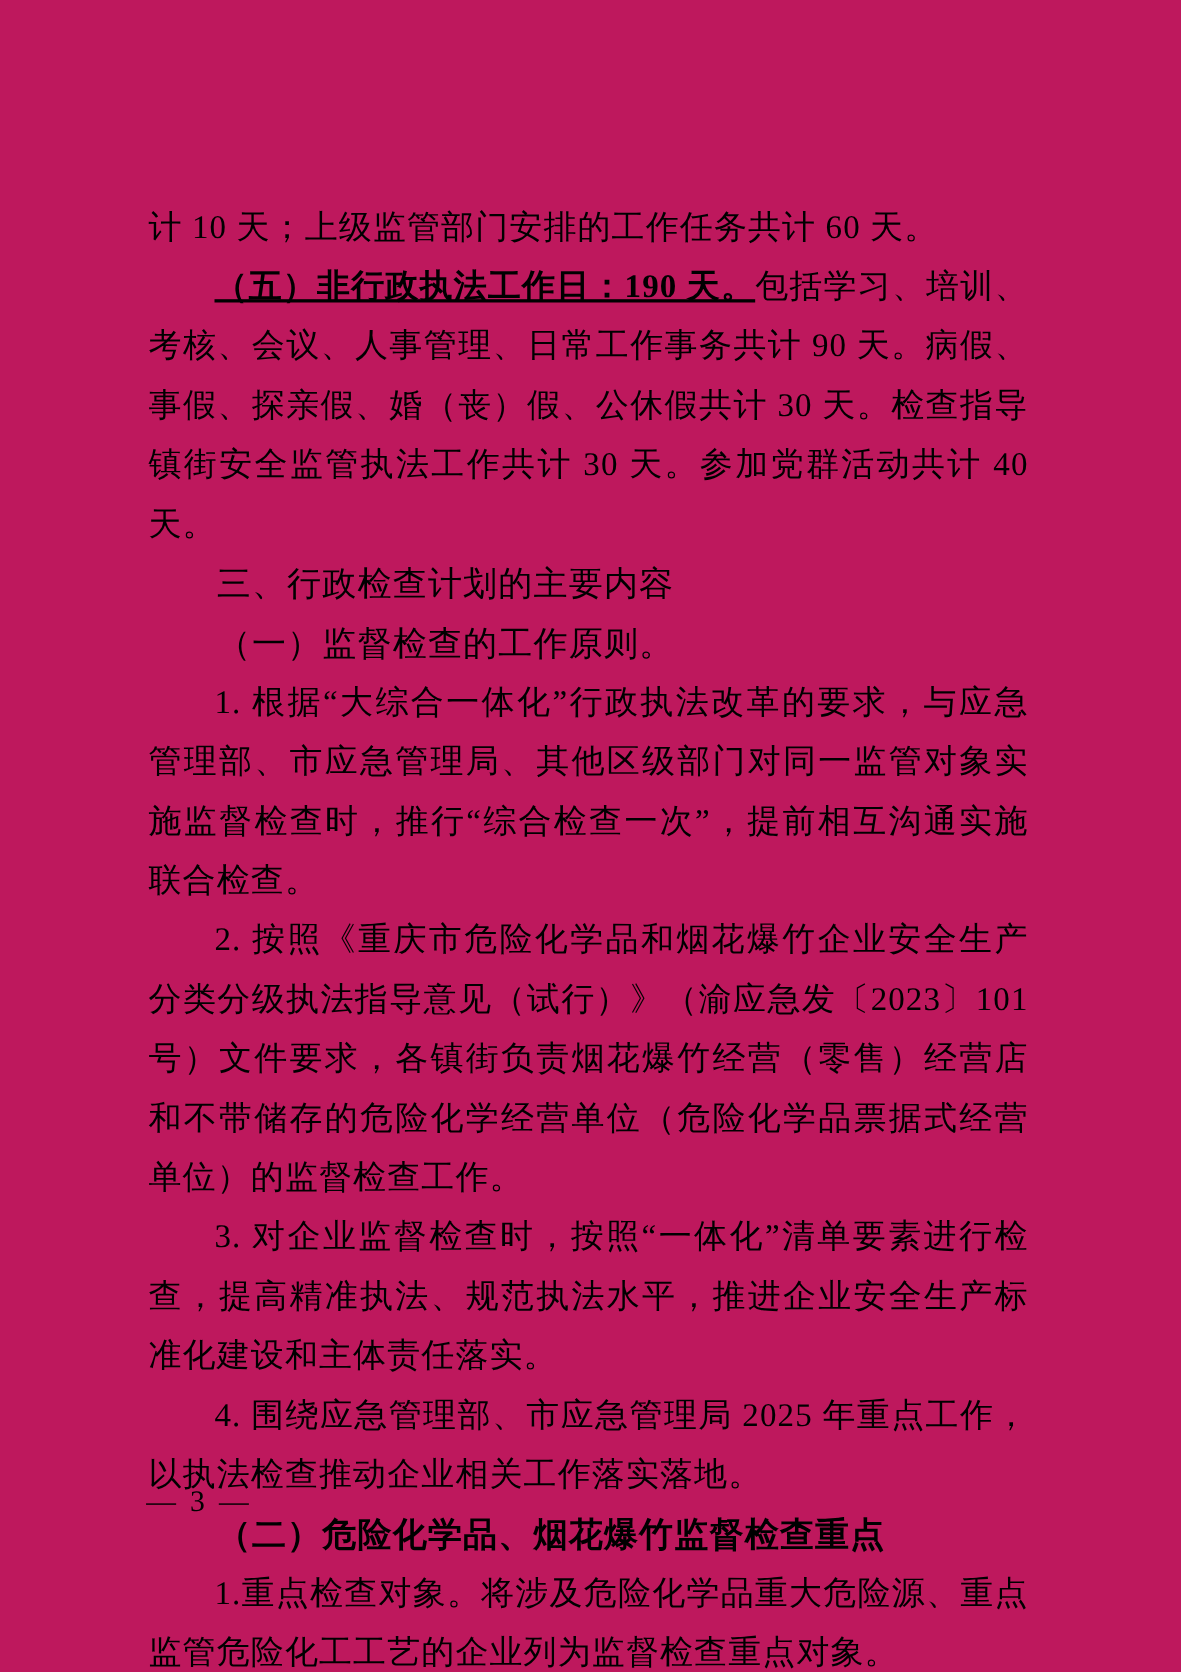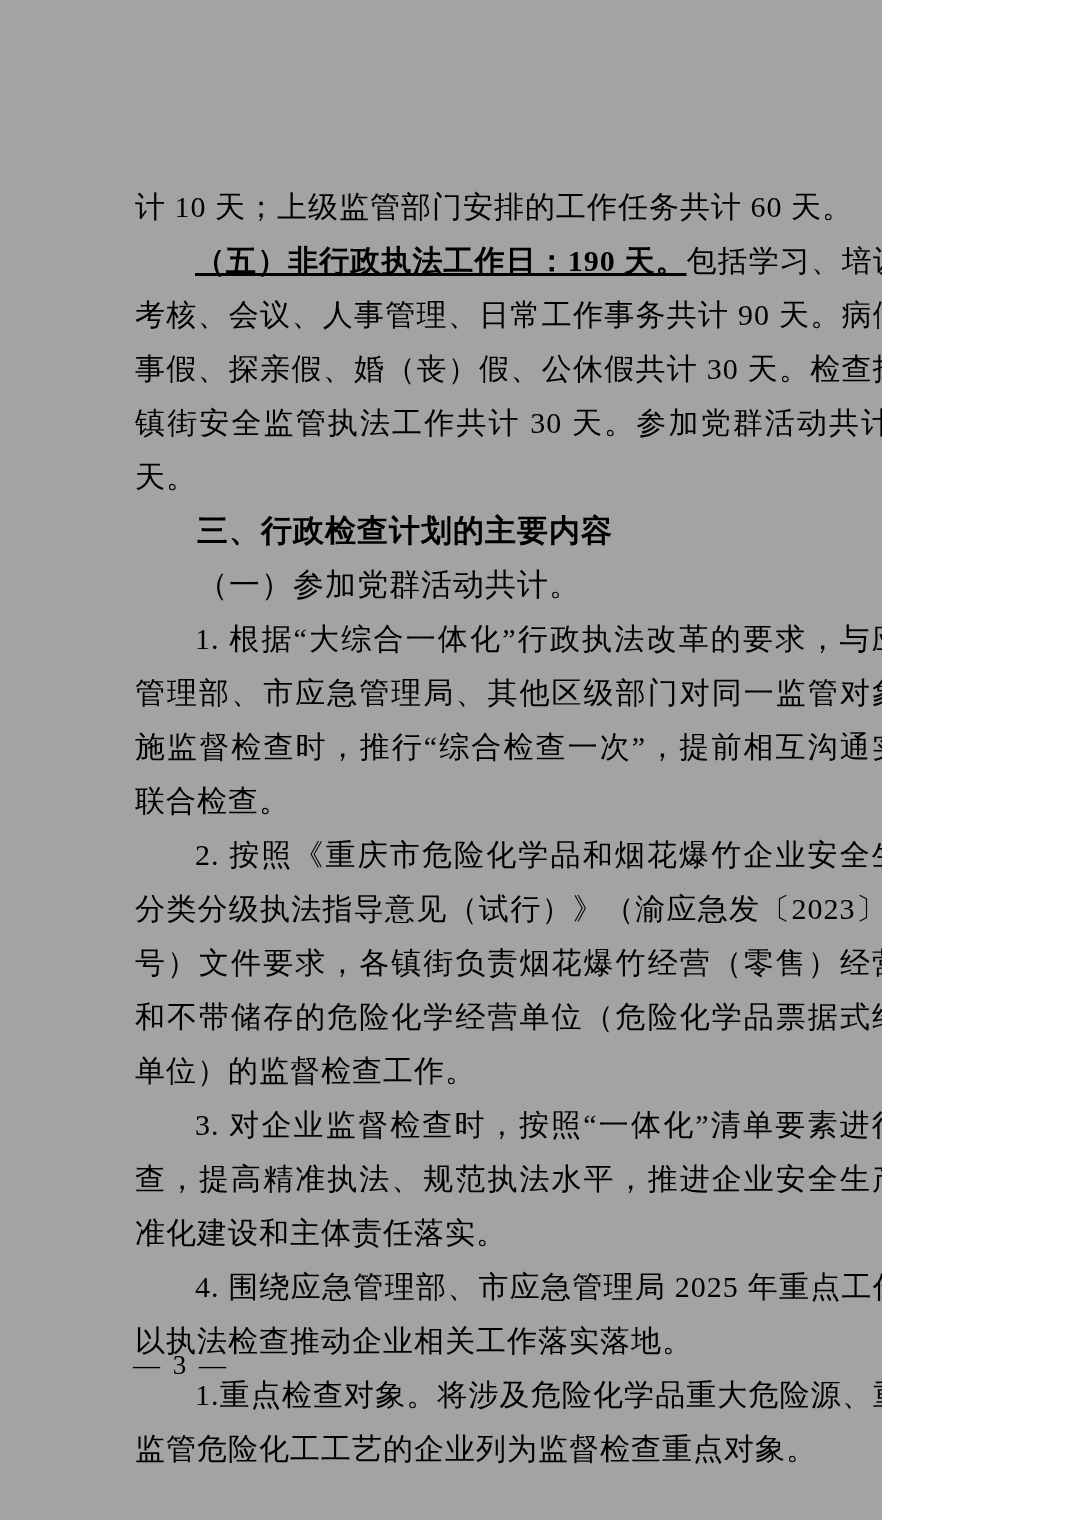--- a/index.html
+++ b/index.html
@@ -2,23 +2,23 @@
 <html lang="zh"><head>
 <meta charset="utf-8">
 <style>
   html, body {
     margin: 0;
     padding: 0;
     background: #ffffff;
   }
   .page {
     position: relative;
-    width: 882px;
+    width: 1074px;
     height: 1520px;
-    background: #a3a3a3;
+    background: #be185d;
     color: #000000;
     font-family: "Liberation Serif", "DejaVu Serif", serif;
     overflow: hidden;
   }
   .content {
     position: absolute;
     left: 135px;
     top: 180px;
     width: 800px;
   }
@@ -27,21 +27,21 @@
     font-size: 30px;
     line-height: 54px;
     text-align: justify;
     text-justify: inter-character;
     letter-spacing: 1px;
   }
   .body.indent { text-indent: 2em; }
   .lead { font-weight: 600; text-decoration: underline; }
   .heading-hei {
     font-family: "Liberation Sans", "DejaVu Sans", sans-serif;
-    font-weight: 700;
+    font-weight: 400;
     font-size: 31px;
     line-height: 54px;
     text-indent: 2em;
     letter-spacing: 1px;
   }
   .heading-kai {
     font-size: 31px;
     line-height: 54px;
     text-indent: 2em;
     letter-spacing: 1px;
@@ -65,21 +65,22 @@
   }
 </style>
 </head>
 <body>
 
 <div class="page">
   <main class="content" id="content">
       <p class="body">计 10 天；上级监管部门安排的工作任务共计 60 天。</p>
       <p class="body indent"><span class="lead">（五）非行政执法工作日：190 天。</span>包括学习、培训、考核、会议、人事管理、日常工作事务共计 90 天。病假、事假、探亲假、婚（丧）假、公休假共计 30 天。检查指导镇街安全监管执法工作共计 30 天。参加党群活动共计 40 天。</p>
       <p class="heading-hei">三、行政检查计划的主要内容</p>
-      <p class="heading-kai">（一）参加党群活动共计。</p>
+      <p class="heading-kai">（一）监督检查的工作原则。</p>
       <p class="body indent">1. 根据“大综合一体化”行政执法改革的要求，与应急管理部、市应急管理局、其他区级部门对同一监管对象实施监督检查时，推行“综合检查一次”，提前相互沟通实施联合检查。</p>
       <p class="body indent">2. 按照《重庆市危险化学品和烟花爆竹企业安全生产分类分级执法指导意见（试行）》（渝应急发〔2023〕101 号）文件要求，各镇街负责烟花爆竹经营（零售）经营店和不带储存的危险化学经营单位（危险化学品票据式经营单位）的监督检查工作。</p>
       <p class="body indent">3. 对企业监督检查时，按照“一体化”清单要素进行检查，提高精准执法、规范执法水平，推进企业安全生产标准化建设和主体责任落实。</p>
       <p class="body indent">4. 围绕应急管理部、市应急管理局 2025 年重点工作，以执法检查推动企业相关工作落实落地。</p>
+      <p class="heading-kai-bold">（二）危险化学品、烟花爆竹监督检查重点</p>
       <p class="body indent">1.重点检查对象。将涉及危险化学品重大危险源、重点监管危险化工工艺的企业列为监督检查重点对象。</p>
     </main>
   <div class="footer">— 3 —</div>
 </div>
 
 </body></html>

